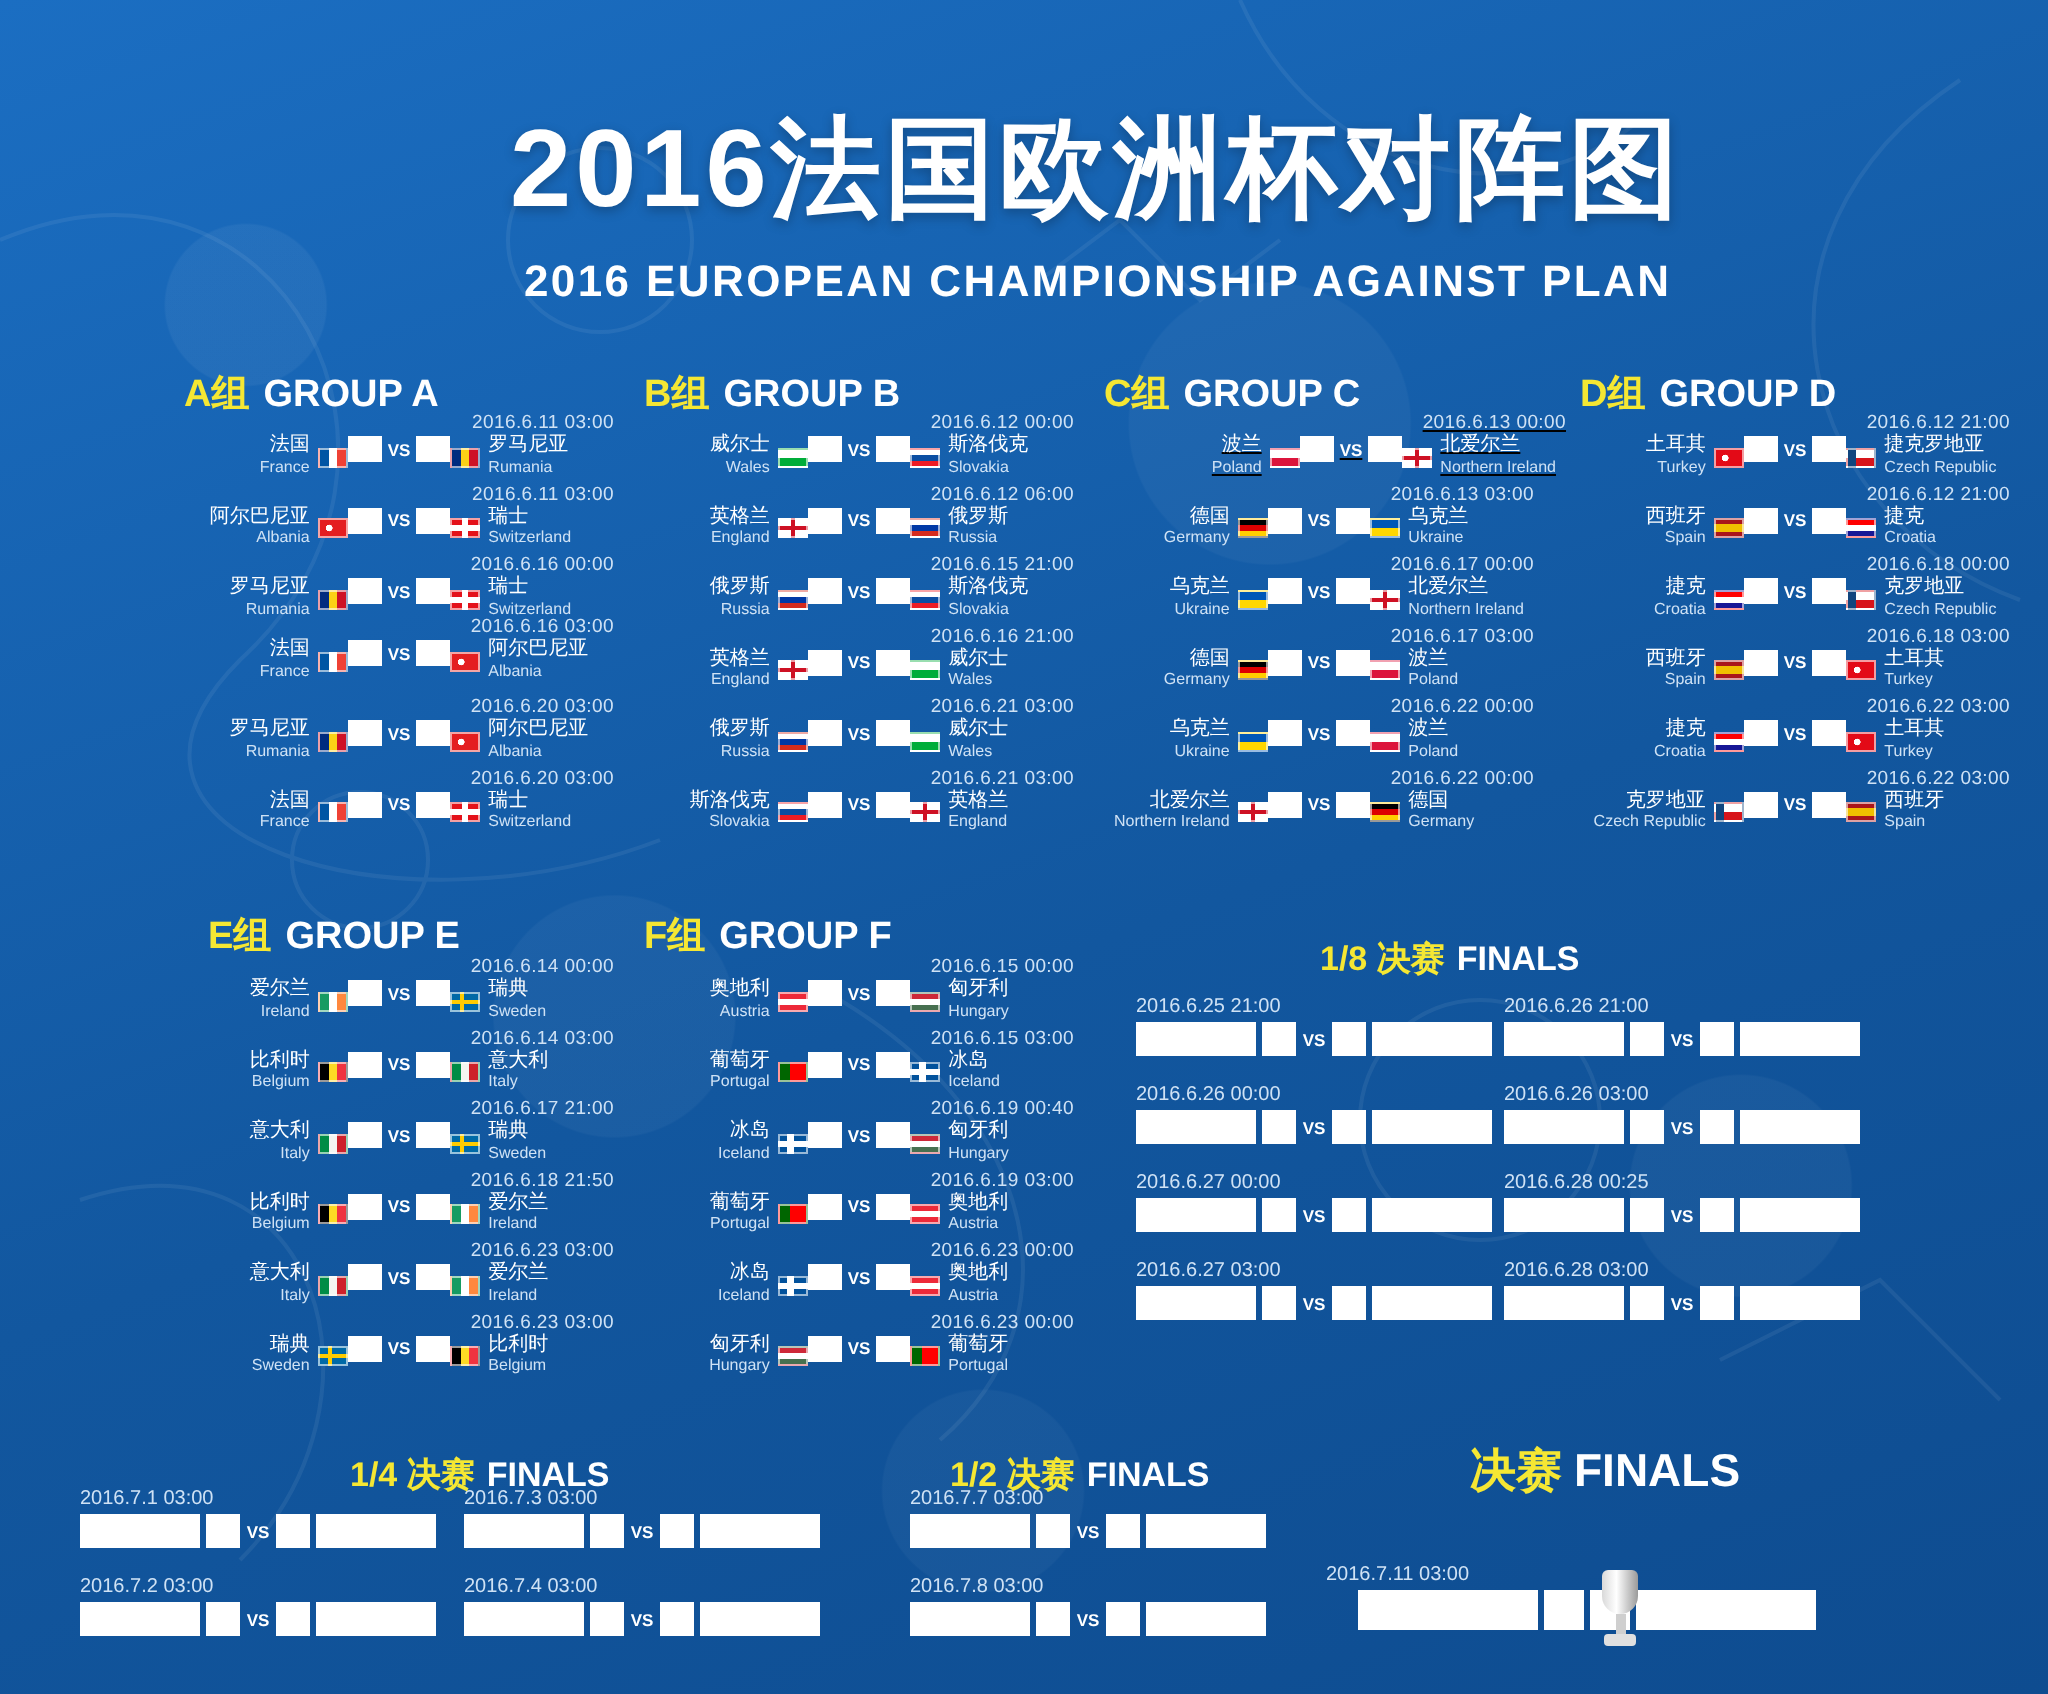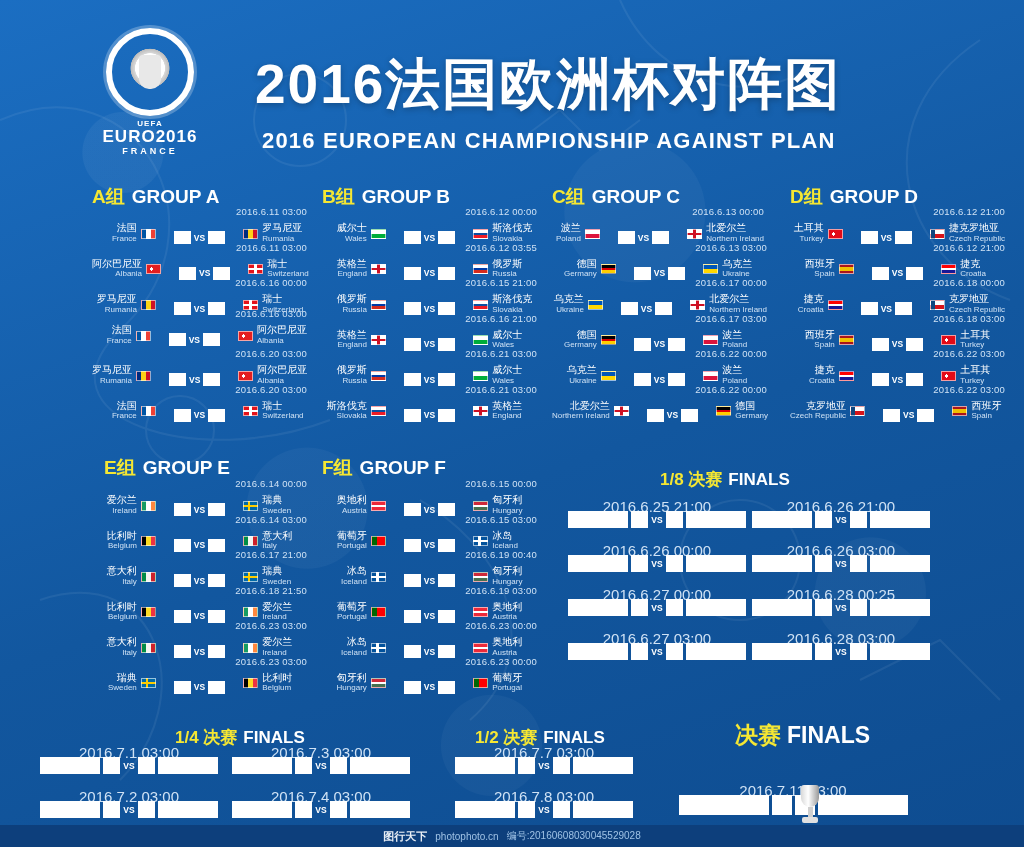--- a/index.html
+++ b/index.html
@@ -66,43 +66,42 @@
   .group-head .cn { font-size:19px; color:#f5e733; }
   .group-head .en { font-size:19px; color:#ffffff; margin-left:7px; }
 
   
   .match { position:absolute; width:215px; }
   .match .date {
     text-align:right; color:#cfe2f5; font-size:9.5px; letter-spacing:0.2px;
     line-height:12px; height:12px;
   }
   .match .row {
-    display:flex; align-items:flex-end; justify-content:space-between;
+    display:flex; align-items:flex-start; justify-content:space-between;
     height:26px;
-    gap:18px;
   }
   .side { display:flex; align-items:center; width:82px; }
   .side.left { justify-content:flex-end; text-align:right; }
   .side.right { justify-content:flex-start; text-align:left; }
   .team-names { line-height:10.5px; }
   .team-cn { font-size:10px; color:#ffffff; white-space:nowrap; }
   .team-en { font-size:8px; color:#cfe2f5; white-space:nowrap; }
   .flag {
     width:15px; height:10px; border:0.5px solid rgba(255,255,255,0.6);
     display:inline-block; flex:0 0 auto;
   }
   .side.left .flag { margin-left:4px; }
   .side.right .flag { margin-right:4px; }
   .score-box { display:flex; align-items:center; gap:3px; }
   .sbox { width:17px; height:13px; background:#ffffff; }
   .vs { color:#ffffff; font-size:8.5px; font-weight:bold; }
 
   
   .ko { position:absolute; width:170px; }
-  .ko .date { text-align:center; color:#cfe2f5; font-size:15px; height:13px; }
+  .ko .date { text-align:left; color:#cfe2f5; font-size:10px; height:13px; }
   .ko .boxes { display:flex; align-items:center; justify-content:center; gap:3px; }
   .kbox-long { width:60px; height:17px; background:#ffffff; }
   .kbox-sm { width:17px; height:17px; background:#ffffff; }
 
   .section-head { position:absolute; font-weight:bold; white-space:nowrap; }
   .section-head .cn { color:#f5e733; font-size:17px; }
   .section-head .en { color:#ffffff; font-size:17px; margin-left:6px; }
 
   .trophy {
     position:absolute; left:795px; top:785px; width:30px; height:48px;
@@ -135,28 +134,20 @@
       <path d="M420,500 C520,560 540,660 470,720"></path>
       <circle cx="300" cy="120" r="46"></circle>
       <circle cx="740" cy="560" r="60"></circle>
       <circle cx="180" cy="430" r="34"></circle>
       <path d="M860,680 L940,640 L1000,700"></path>
       <path d="M520,140 L560,110 L600,150 L640,120"></path>
     </g>
   </svg>
 
   <div class="header">
-    <div class="logo">
-      <div class="logo-ring">
-        <div class="logo-cup"></div>
-      </div>
-      <div class="logo-text logo-uefa">UEFA</div>
-      <div class="logo-text logo-euro">EURO2016</div>
-      <div class="logo-text logo-france">FRANCE</div>
-    </div>
     <div class="title-cn">2016法国欧洲杯对阵图</div>
     <div class="title-en">2016 EUROPEAN CHAMPIONSHIP AGAINST PLAN</div>
   </div>
 
   <div id="groups-layer">
       <div class="group-head" style="left: 92px; top: 184px;"><span class="cn">A组</span><span class="en">GROUP A</span></div>
       <div class="match" style="left: 92px; top: 206px;">
         <div class="date">2016.6.11 03:00</div>
         <div class="row">
           <div class="side left">
@@ -319,21 +310,21 @@
           <div class="side right">
             <span class="flag" style="background: linear-gradient(rgb(255, 255, 255) 33%, rgb(11, 78, 162) 33%, rgb(11, 78, 162) 66%, rgb(238, 28, 37) 66%);"></span>
             <div class="team-names">
               <div class="team-cn">斯洛伐克</div>
               <div class="team-en">Slovakia</div>
             </div>
           </div>
         </div>
       </div>
       <div class="match" style="left: 322px; top: 241.5px;">
-        <div class="date">2016.6.12 03:55</div>
+        <div class="date">2016.6.12 06:00</div>
         <div class="row">
           <div class="side left">
             <div class="team-names">
               <div class="team-cn">英格兰</div>
               <div class="team-en">England</div>
             </div>
             <span class="flag" style="background: linear-gradient(90deg, transparent 42%, rgb(206, 17, 36) 42%, rgb(206, 17, 36) 58%, transparent 58%), linear-gradient(transparent 38%, rgb(206, 17, 36) 38%, rgb(206, 17, 36) 62%, transparent 62%) rgb(255, 255, 255);"></span>
           </div>
           <div class="score-box">
             <div class="sbox"></div>
@@ -439,21 +430,21 @@
           <div class="side right">
             <span class="flag" style="background: linear-gradient(90deg, transparent 42%, rgb(206, 17, 36) 42%, rgb(206, 17, 36) 58%, transparent 58%), linear-gradient(transparent 38%, rgb(206, 17, 36) 38%, rgb(206, 17, 36) 62%, transparent 62%) rgb(255, 255, 255);"></span>
             <div class="team-names">
               <div class="team-cn">英格兰</div>
               <div class="team-en">England</div>
             </div>
           </div>
         </div>
       </div>
       <div class="group-head" style="left: 552px; top: 184px;"><span class="cn">C组</span><span class="en">GROUP C</span></div>
-      <div class="match" style="left: 549px; top: 206px;">
+      <div class="match" style="left: 568px; top: 206px; text-decoration: underline;">
         <div class="date">2016.6.13 00:00</div>
         <div class="row">
           <div class="side left">
             <div class="team-names">
               <div class="team-cn">波兰</div>
               <div class="team-en">Poland</div>
             </div>
             <span class="flag" style="background: linear-gradient(rgb(255, 255, 255) 50%, rgb(220, 20, 60) 50%);"></span>
           </div>
           <div class="score-box">
@@ -1190,18 +1181,13 @@
       <div class="kbox-sm" style="width:20px;height:20px;"></div>
       <div class="kbox-long" style="width:90px;height:20px;"></div>
     </div>
   </div>
   <div class="trophy">
     <div class="cup"></div>
       <div class="stem"></div>
       <div class="base"></div>
   </div>
 
-  <div class="footer">
-    <span class="brand">图行天下</span>
-    <span>photophoto.cn</span>
-    <span>编号:20160608030045529028</span>
-  </div>
 </div>
 
 </body></html>

